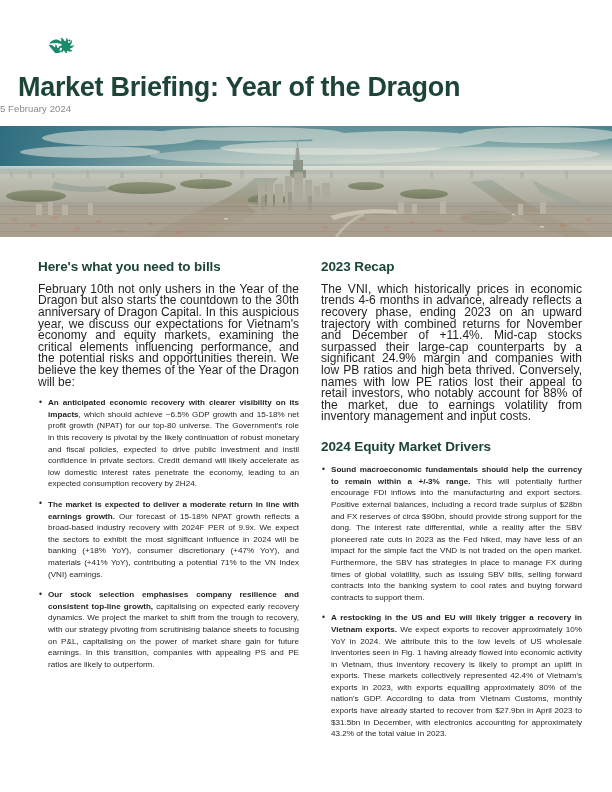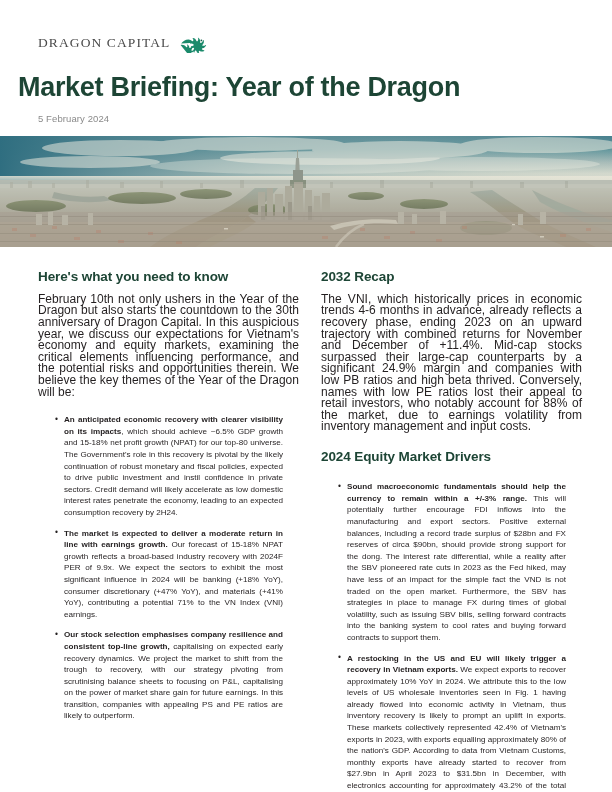--- a/index.html
+++ b/index.html
@@ -41,22 +41,20 @@
   .doc-title {
     padding-left: 18px;
     margin-top: 17px;
     font-size: 27px;
     font-weight: bold;
     color: #1d4535;
     letter-spacing: -0.3px;
     line-height: 1.1;
   }
   .doc-date {
-    padding-left: 38px;
-    margin-top: 10px;
     font-size: 9.5px;
     color: #8a8a8a;
     letter-spacing: 0.1px;
   }
 
   
   .hero {
     margin-top: 12px;
     width: 612px;
     height: 111px;
@@ -86,21 +84,21 @@
 
   p.body-text {
     margin: 0 0 9px 0;
     font-size: 12px;
     line-height: 11.6px;
     text-align: justify;
     letter-spacing: 0.02px;
   }
 
   ul.bullets {
-    margin: 16px;
+    margin: 0;
     padding: 0;
     list-style: none;
   }
   ul.bullets > li {
     position: relative;
     padding-left: 10px;
     margin-bottom: 9px;
     font-size: 8.1px;
     line-height: 11.6px;
     text-align: justify;
@@ -113,21 +111,20 @@
     font-size: 8.5px;
     line-height: 11.6px;
   }
   .lead { font-weight: bold; }
 </style>
 </head>
 <body>
 
 <div class="header">
   <div class="logo-row">
-    <span class="logo-word">DRAGON CAPITAL</span>
     <span class="logo-mark">
       <svg width="30" height="19" viewBox="0 0 30 19" aria-hidden="true">
         <g fill="#1b8a6b">
           <path d="M2.2 9.6c1.6-2.6 4.5-4.3 7.5-4.1 1.3.1 2.5.6 3.4 1.5.4.4.9.3 1.1-.2.3-.8.1-1.7-.5-2.3-.2-.2-.1-.5.2-.5 1.6.1 3 1.2 3.5 2.7.2.6.9.7 1.3.2.6-.8.7-1.9.2-2.8-.1-.3.2-.5.4-.3 1.4 1 2.1 2.7 1.8 4.4-.1.5.4.9.9.7 1.1-.5 1.9-1.5 2.1-2.7.1-.3.5-.3.6 0 .5 1.6 0 3.4-1.2 4.5-.4.4-.2 1 .3 1.1 1 .2 2-.1 2.8-.8.2-.2.6 0 .5.3-.5 1.6-1.9 2.8-3.6 3-.6.1-.8.8-.4 1.2.5.5 1.2.8 1.9.8.3 0 .4.4.1.6-1.3.8-3 .8-4.3 0-.4-.3-.9 0-1 .5-.1.6.1 1.2.5 1.6.2.2 0 .6-.3.5-1.3-.3-2.3-1.3-2.6-2.6-.1-.5-.7-.7-1.1-.3-.5.4-.8 1-.8 1.7 0 .3-.4.4-.6.1-.7-1.1-.7-2.5.1-3.6.3-.4 0-1-.5-1-.8 0-1.5.3-2 .9-.2.3-.6.1-.6-.2.1-1.4 1.1-2.6 2.5-3 .5-.2.6-.8.2-1.1-.9-.8-2.1-1-3.3-.7-.3.1-.5-.3-.2-.5 1.1-.8 2.6-1 3.9-.5"></path>
           <path d="M1.6 10.9c2.1-.5 4.3.3 5.6 2 .3.4.9.3 1.1-.2.2-.6.1-1.3-.3-1.8-.2-.2 0-.6.3-.4 1.2.5 2 1.7 2 3 0 .5.6.8 1 .5.5-.4.8-1 .8-1.7 0-.3.4-.4.6-.1.7 1.1.6 2.5-.2 3.5-.3.4-.1 1 .4 1 .7.1 1.4-.2 1.9-.7.2-.2.6 0 .5.3-.4 1.3-1.6 2.2-2.9 2.3-.3 0-.4.4-.1.5.5.3 1.1.4 1.7.3.3 0 .4.4.1.5-1.3.6-2.9.3-3.9-.7-.3-.3-.9-.2-1 .3-.1.4 0 .9.2 1.2"></path>
           <ellipse cx="22.4" cy="6.4" rx="0.9" ry="0.9" fill="#0f5f49"></ellipse>
         </g>
       </svg>
     </span>
   </div>
@@ -307,39 +304,39 @@
       <rect x="512" y="88" width="3" height="1.2"></rect>
     </g>
 
     <rect x="0" y="48" width="612" height="63" fill="#e3dcc8" opacity="0.14"></rect>
   </svg>
 </div>
 
 <div class="columns">
 
   <div class="col">
-    <div class="section-head">Here's what you need to know</div>
+    <div class="section-head">Here's what you need to bills</div>
 
     <p class="body-text">February 10th not only ushers in the Year of the Dragon but also starts the countdown to the 30th anniversary of Dragon Capital. In this auspicious year, we discuss our expectations for Vietnam's economy and equity markets, examining the critical elements influencing performance, and the potential risks and opportunities therein. We believe the key themes of the Year of the Dragon will be:</p>
 
     <ul class="bullets">
       <li>
         <span class="lead">An anticipated economic recovery with clearer visibility on its impacts</span><span>, which should achieve ~6.5% GDP growth and 15-18% net profit growth (NPAT) for our top-80 universe. The Government's role in this recovery is pivotal by the likely continuation of robust monetary and fiscal policies, expected to drive public investment and instil confidence in private sectors. Credit demand will likely accelerate as low domestic interest rates penetrate the economy, leading to an expected consumption recovery by 2H24.</span>
       </li>
       <li>
         <span class="lead">The market is expected to deliver a moderate return in line with earnings growth.</span><span> Our forecast of 15-18% NPAT growth reflects a broad-based industry recovery with 2024F PER of 9.9x. We expect the sectors to exhibit the most significant influence in 2024 will be banking (+18% YoY), consumer discretionary (+47% YoY), and materials (+41% YoY), contributing a potential 71% to the VN Index (VNI) earnings.</span>
       </li>
       <li>
         <span class="lead">Our stock selection emphasises company resilience and consistent top-line growth,</span><span> capitalising on expected early recovery dynamics. We project the market to shift from the trough to recovery, with our strategy pivoting from scrutinising balance sheets to focusing on P&amp;L, capitalising on the power of market share gain for future earnings. In this transition, companies with appealing PS and PE ratios are likely to outperform.</span>
       </li>
     </ul>
   </div>
 
   <div class="col-right">
-    <div class="section-head">2032 Recap</div>
+    <div class="section-head">2023 Recap</div>
 
     <p class="body-text">The VNI, which historically prices in economic trends 4-6 months in advance, already reflects a recovery phase, ending 2023 on an upward trajectory with combined returns for November and December of +11.4%. Mid-cap stocks surpassed their large-cap counterparts by a significant 24.9% margin and companies with low PB ratios and high beta thrived. Conversely, names with low PE ratios lost their appeal to retail investors, who notably account for 88% of the market, due to earnings volatility from inventory management and input costs.</p>
 
     <div class="section-head spaced">2024 Equity Market Drivers</div>
 
     <ul class="bullets">
       <li>
         <span class="lead">Sound macroeconomic fundamentals should help the currency to remain within a +/-3% range.</span><span> This will potentially further encourage FDI inflows into the manufacturing and export sectors. Positive external balances, including a record trade surplus of $28bn and FX reserves of circa $90bn, should provide strong support for the dong. The interest rate differential, while a reality after the SBV pioneered rate cuts in 2023 as the Fed hiked, may have less of an impact for the simple fact the VND is not traded on the open market. Furthermore, the SBV has strategies in place to manage FX during times of global volatility, such as issuing SBV bills, selling forward contracts into the banking system to cool rates and buying forward contracts to support them.</span>
       </li>
       <li>

